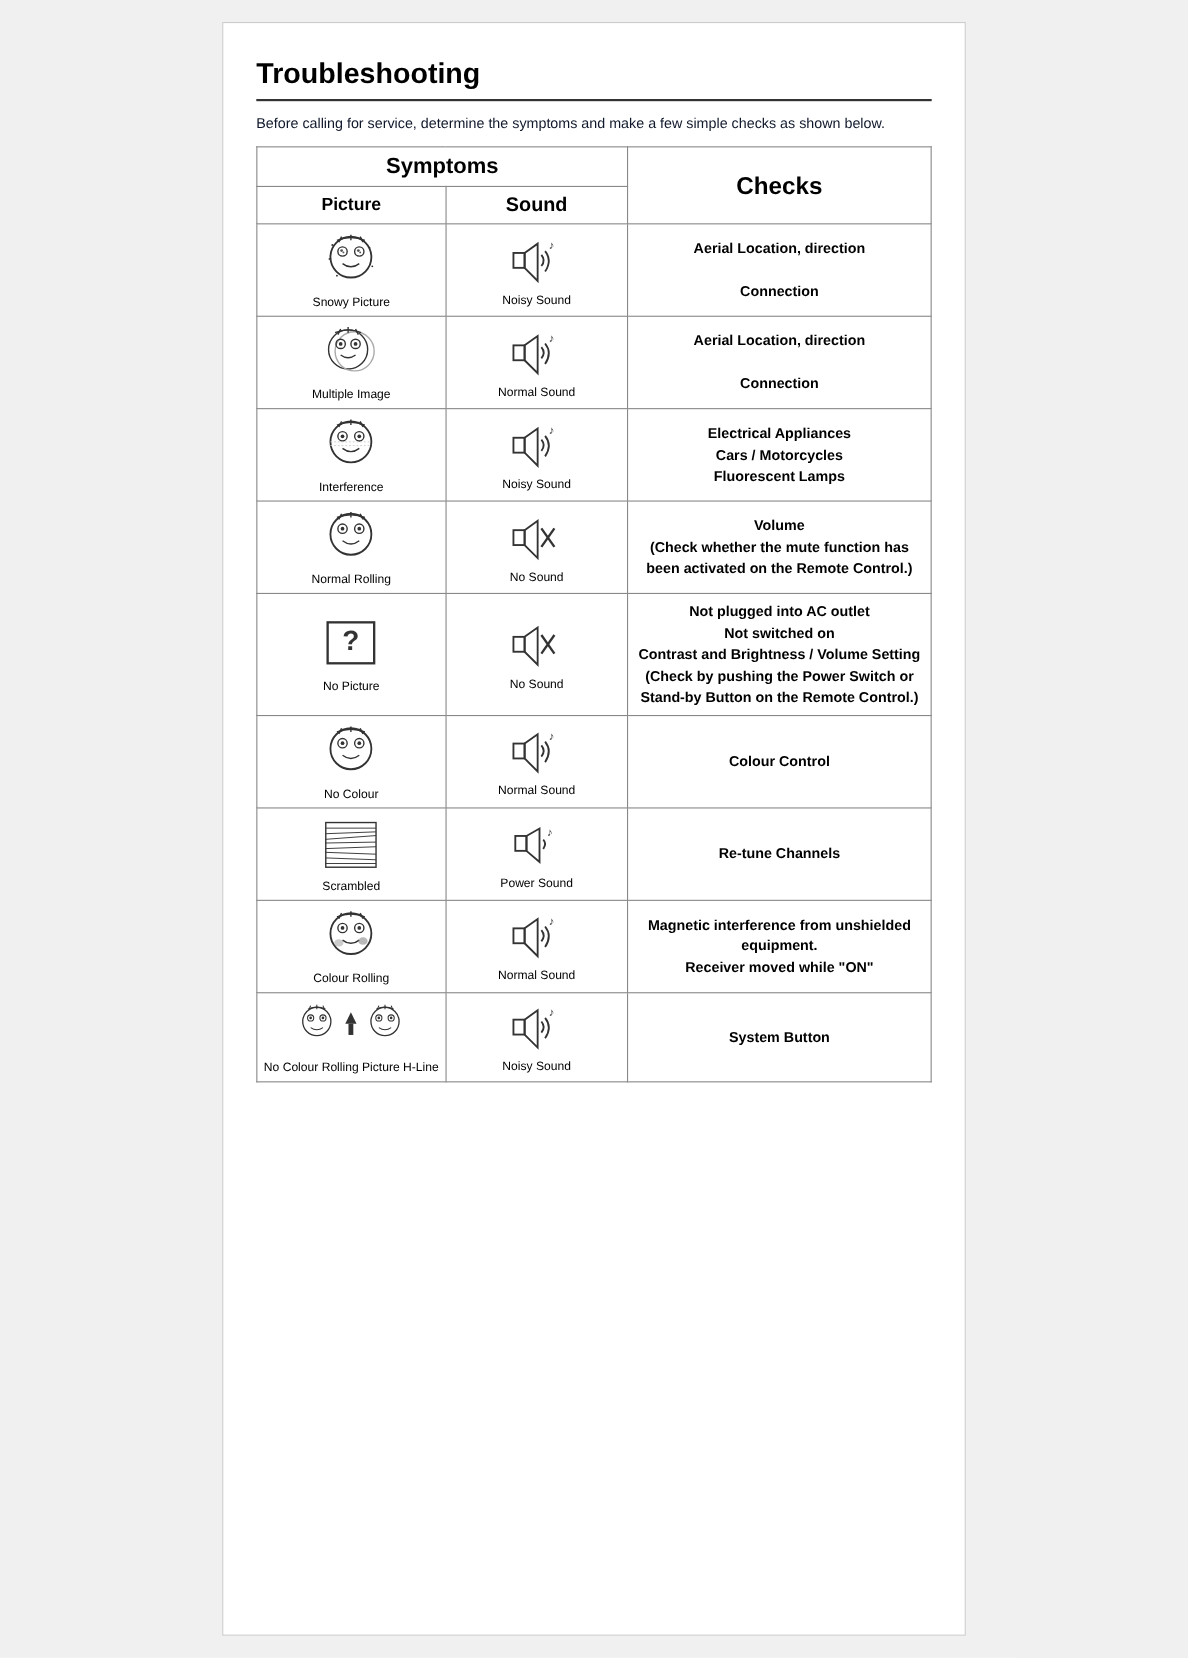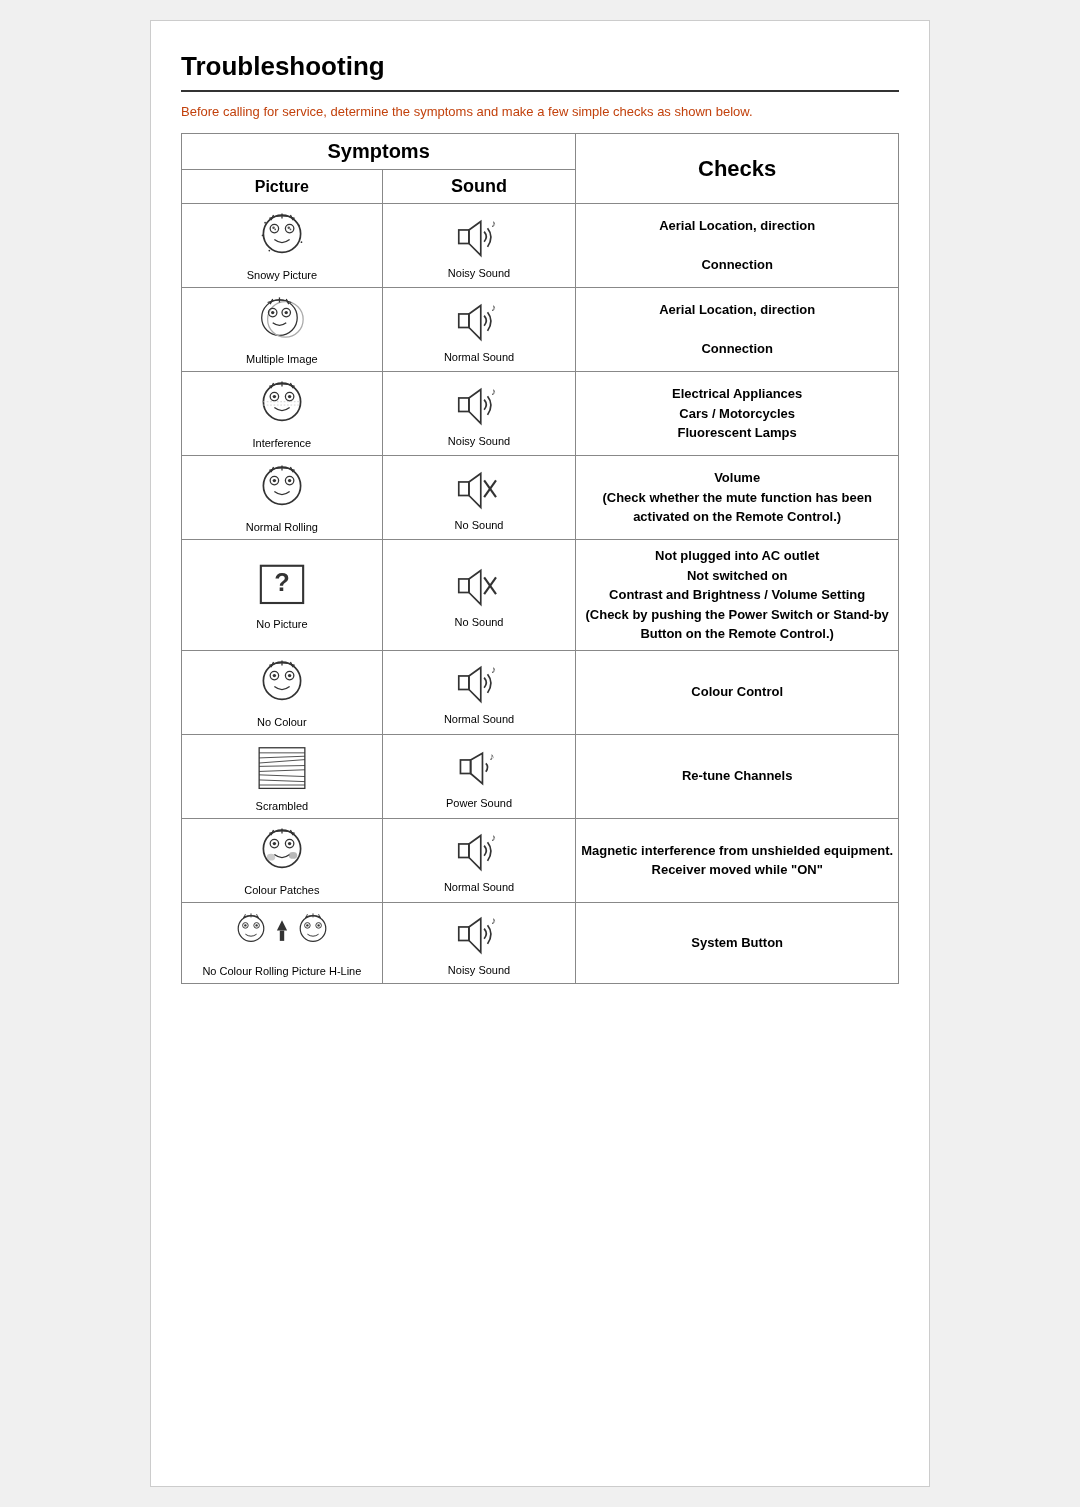--- a/index.html
+++ b/index.html
@@ -6,35 +6,35 @@
     body {
       background: #f0f0f0;
       font-family: Arial, sans-serif;
       display: flex;
       justify-content: center;
       padding: 20px 0;
       min-height: 1507px;
     }
     .page {
       background: white;
-      width: 780px;
+      width: 676px;
       padding: 30px 30px 40px 30px;
       border: 1px solid #ccc;
     }
     .page-title {
       font-size: 26px;
       font-weight: bold;
       margin-bottom: 12px;
       border-bottom: 2px solid #333;
       padding-bottom: 8px;
     }
     .intro-text {
       font-size: 13px;
       margin-bottom: 14px;
-      color: #c2410c;
+      color: #0f172a;
     }
     .main-table {
       width: 100%;
       border-collapse: collapse;
       border: 1px solid #888;
     }
     .main-table th, .main-table td {
       border: 1px solid #888;
       vertical-align: middle;
       text-align: center;
@@ -398,21 +398,21 @@
               <circle cx="44" cy="22" r="2" fill="#333"></circle>
               <path d="M26 35 Q35 42 44 35" fill="none" stroke="#333" stroke-width="1.5"></path>
               <path d="M20 10 Q35 4 50 10" fill="none" stroke="#333" stroke-width="1.5"></path>
               <line x1="25" y1="6" x2="22" y2="12" stroke="#333" stroke-width="1.5"></line>
               <line x1="35" y1="4" x2="35" y2="10" stroke="#333" stroke-width="1.5"></line>
               <line x1="45" y1="6" x2="48" y2="12" stroke="#333" stroke-width="1.5"></line>
 
               <ellipse cx="22" cy="38" rx="5" ry="4" fill="#aaa" opacity="0.6"></ellipse>
               <ellipse cx="48" cy="36" rx="5" ry="4" fill="#888" opacity="0.6"></ellipse>
             </svg>
-            <span class="icon-label">Colour Patches</span>
+            <span class="icon-label">Colour Rolling</span>
           </div>
         </td>
         <td class="cell-sound">
           <div class="icon-container">
             <svg class="speaker-icon" viewBox="0 0 65 55">
               <rect x="8" y="18" width="12" height="16" fill="none" stroke="#333" stroke-width="2"></rect>
               <polygon points="20,18 34,8 34,48 20,34" fill="none" stroke="#333" stroke-width="2"></polygon>
               <path d="M38 20 Q43 26 38 32" fill="none" stroke="#333" stroke-width="2"></path>
               <path d="M42 16 Q50 26 42 38" fill="none" stroke="#333" stroke-width="2"></path>
               <text x="46" y="14" font-size="12" fill="#333">♪</text>

